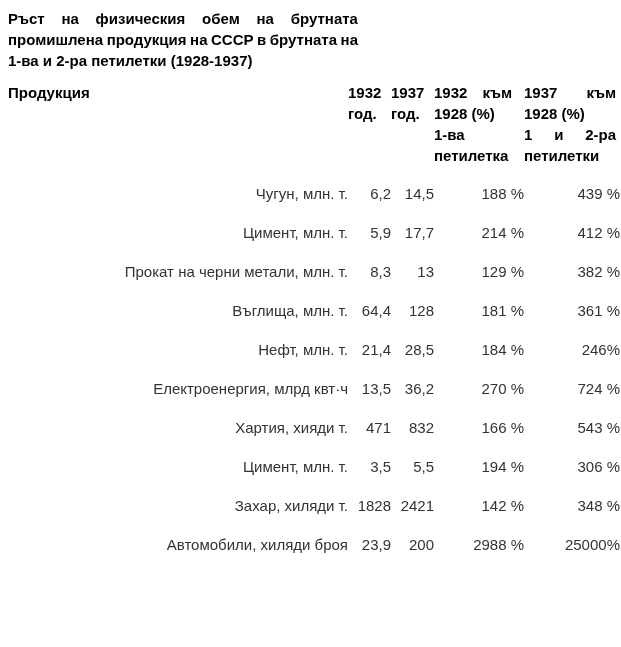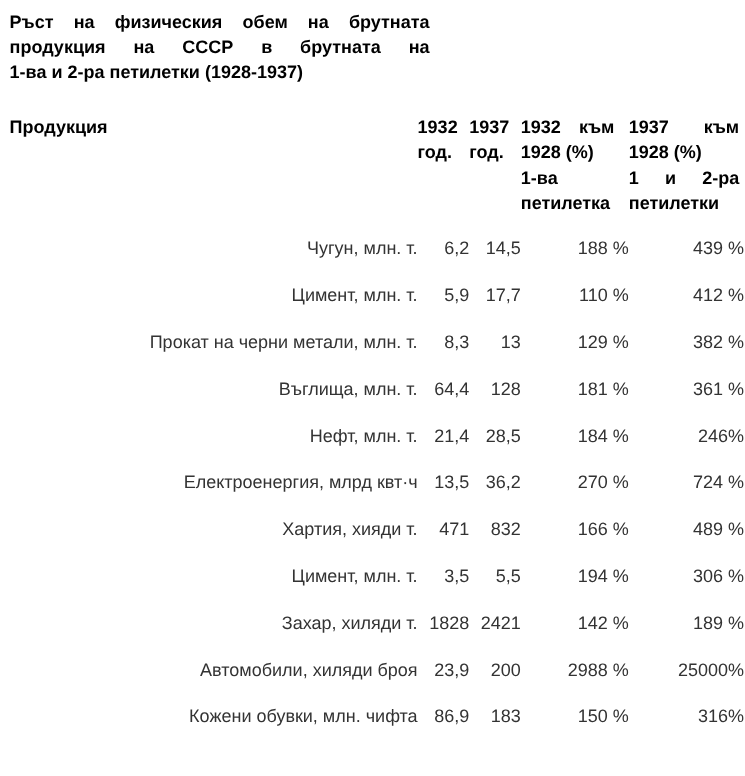--- a/index.html
+++ b/index.html
@@ -14,21 +14,21 @@
     padding: 8px 0 0 8px;
     font-family: "Liberation Sans", sans-serif;
     color: #333333;
   }
   .title {
     width: 350px;
     font-size: 15px;
     font-weight: bold;
     color: #000000;
     line-height: 21px;
-    margin: 0 0 25px 0;
+    margin: 0 0 11px 0;
   }
   .flex-just {
     display: flex;
     justify-content: space-between;
   }
   table.prod-table {
     border-collapse: collapse;
     table-layout: fixed;
     width: 612px;
     font-size: 15px;
@@ -64,20 +64,21 @@
 <div class="title">
   <div class="flex-just">
       <span>Ръст</span>
       <span>на</span>
       <span>физическия</span>
       <span>обем</span>
       <span>на</span>
       <span>брутната</span>
     </div>
   <div class="flex-just">
+      <span>промишлена</span>
       <span>продукция</span>
       <span>на</span>
       <span>СССР</span>
       <span>в</span>
       <span>брутната</span>
       <span>на</span>
     </div>
   <div>1-ва и 2-ра петилетки (1928-1937)</div>
 </div>
 
@@ -129,21 +130,21 @@
       <td>Чугун, млн. т.</td>
       <td>6,2</td>
       <td>14,5</td>
       <td>188 %</td>
       <td>439 %</td>
     </tr>
     <tr>
       <td>Цимент, млн. т.</td>
       <td>5,9</td>
       <td>17,7</td>
-      <td>110 %</td>
+      <td>214 %</td>
       <td>412 %</td>
     </tr>
     <tr>
       <td>Прокат на черни метали, млн. т.</td>
       <td>8,3</td>
       <td>13</td>
       <td>129 %</td>
       <td>382 %</td>
     </tr>
     <tr>
@@ -165,44 +166,37 @@
       <td>13,5</td>
       <td>36,2</td>
       <td>270 %</td>
       <td>724 %</td>
     </tr>
     <tr>
       <td>Хартия, хияди т.</td>
       <td>471</td>
       <td>832</td>
       <td>166 %</td>
-      <td>489 %</td>
+      <td>543 %</td>
     </tr>
     <tr>
       <td>Цимент, млн. т.</td>
       <td>3,5</td>
       <td>5,5</td>
       <td>194 %</td>
       <td>306 %</td>
     </tr>
     <tr>
       <td>Захар, хиляди т.</td>
       <td>1828</td>
       <td>2421</td>
       <td>142 %</td>
-      <td>189 %</td>
+      <td>348 %</td>
     </tr>
     <tr>
       <td>Автомобили, хиляди броя</td>
       <td>23,9</td>
       <td>200</td>
       <td>2988 %</td>
       <td>25000%</td>
     </tr>
-    <tr>
-      <td>Кожени обувки, млн. чифта</td>
-      <td>86,9</td>
-      <td>183</td>
-      <td>150 %</td>
-      <td>316%</td>
-    </tr>
   </tbody>
 </table>
 
 </body></html>

